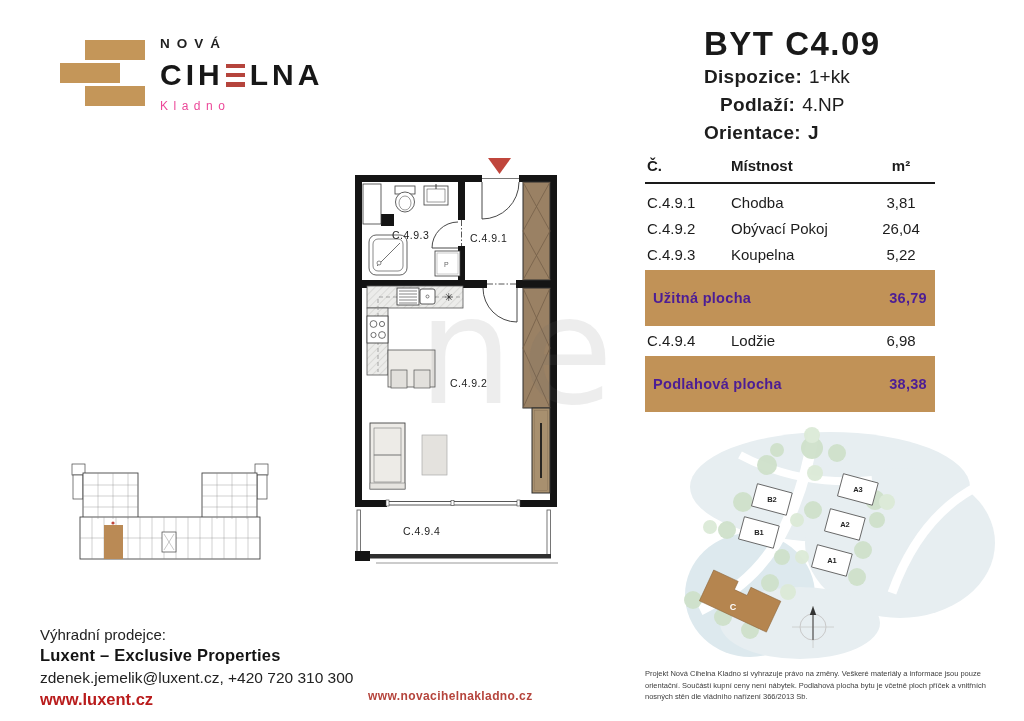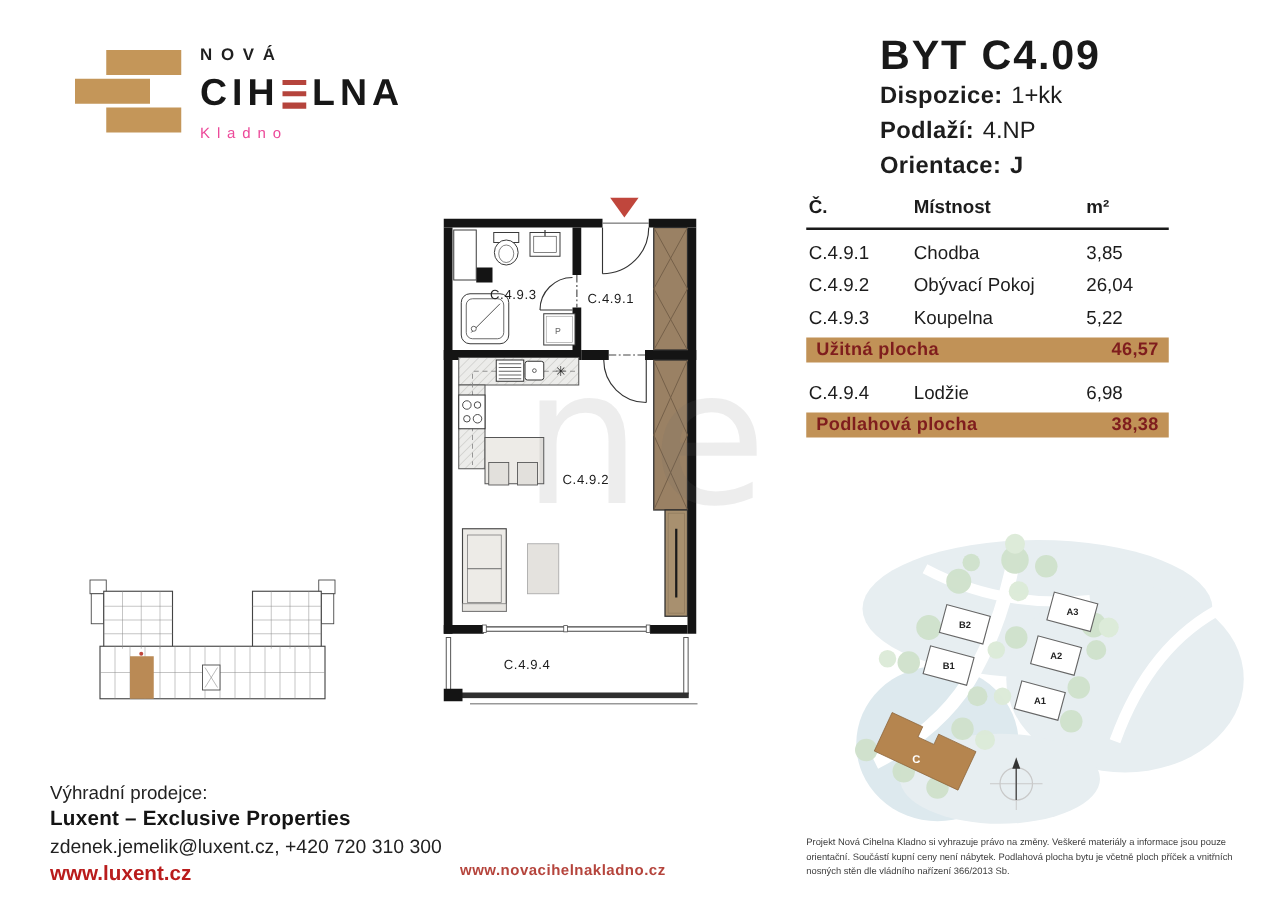--- a/index.html
+++ b/index.html
@@ -21,22 +21,22 @@
   .spec b{font-weight:800;margin-right:7px;letter-spacing:.3px;}
   .spec.bold-val span{font-weight:800;}
 
   
   .atable{position:absolute;left:645px;top:155px;width:290px;font-size:15px;}
   .trow{display:flex;align-items:baseline;}
   .t-head{font-weight:800;padding:2px 2px 8px 2px;border-bottom:2px solid #1a1a1a;margin-bottom:4px;}
   .t-data{padding:6px 2px 3px 2px;}
   .c1{width:84px;}
   .c2{flex:1;}
-  .c3{width:64px;text-align:left;}
-  .t-hl{background:#C19257;color:#7f1d1d;font-weight:800;font-size:14.5px;padding:2px 8px;margin:4px 0 10px 0;letter-spacing:.3px;}
+  .c3{width:64px;text-align:center;}
+  .t-hl{background:#C19257;color:#4c1d95;font-weight:800;font-size:14.5px;padding:20px 8px;margin:4px 0 0 0;letter-spacing:.3px;}
   .t-hl .c1hl{flex:1;}
   .t-hl .c3hl{text-align:right;}
 
   
   .f-label{position:absolute;left:40px;top:626px;font-size:15px;color:#222;}
   .f-name{position:absolute;left:40px;top:646px;font-size:16.5px;font-weight:800;color:#141414;letter-spacing:.2px;}
   .f-contact{position:absolute;left:40px;top:669px;font-size:15.5px;color:#222;}
   .f-web{position:absolute;left:40px;top:690px;font-size:16.5px;font-weight:800;color:#b91c1c;}
   .f-project-web{position:absolute;left:368px;top:689px;font-size:12px;font-weight:800;color:#B5443C;letter-spacing:.4px;}
   .f-disclaimer{position:absolute;left:645px;top:668px;width:362px;font-size:7.5px;line-height:1.55;color:#3d3d3d;}
@@ -67,51 +67,51 @@
         </span>
       <span>LNA</span>
     </div>
     <div class="logo-city">Kladno</div>
   </div>
 
   <div class="unit-title">BYT C4.09</div>
   <div class="spec" style="top:66px;">
     <b>Dispozice:</b><span>1+kk</span>
   </div>
-  <div class="spec" style="top:94px;">
+  <div class="spec" style="top:94px;margin-left:16px;">
     <b>Podlaží:</b><span>4.NP</span>
   </div>
   <div class="spec bold-val" style="top:122px;">
     <b>Orientace:</b><span>J</span>
   </div>
 
   <div class="atable">
     <div class="trow t-head">
       <span class="c1">Č.</span>
       <span class="c2">Místnost</span>
       <span class="c3">m²</span>
     </div>
     <div class="trow t-data">
       <span class="c1">C.4.9.1</span>
       <span class="c2">Chodba</span>
-      <span class="c3">3,85</span>
+      <span class="c3">3,81</span>
     </div>
     <div class="trow t-data">
       <span class="c1">C.4.9.2</span>
       <span class="c2">Obývací Pokoj</span>
       <span class="c3">26,04</span>
     </div>
     <div class="trow t-data">
       <span class="c1">C.4.9.3</span>
       <span class="c2">Koupelna</span>
       <span class="c3">5,22</span>
     </div>
     <div class="trow t-hl">
       <span class="c1hl">Užitná plocha</span>
-      <span class="c3hl">46,57</span>
+      <span class="c3hl">36,79</span>
     </div>
     <div class="trow t-data">
       <span class="c1">C.4.9.4</span>
       <span class="c2">Lodžie</span>
       <span class="c3">6,98</span>
     </div>
     <div class="trow t-hl">
       <span class="c1hl">Podlahová plocha</span>
       <span class="c3hl">38,38</span>
     </div>

